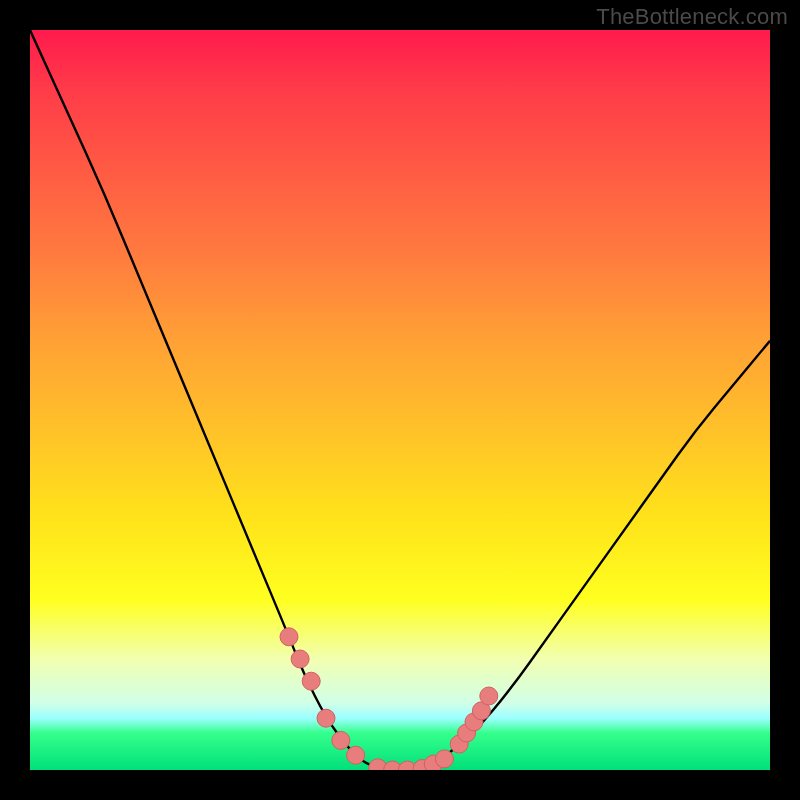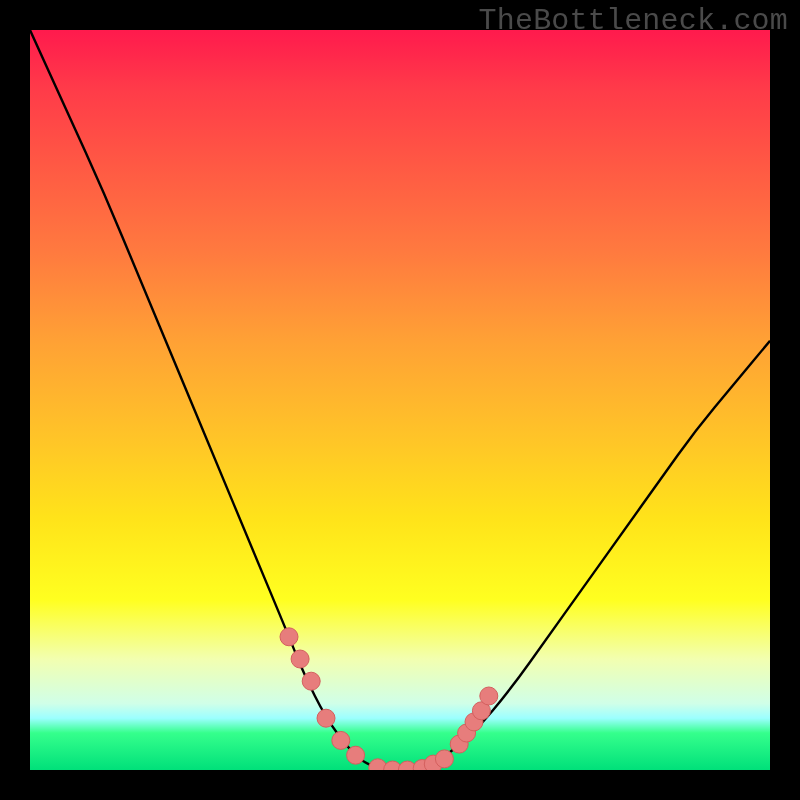--- a/index.html
+++ b/index.html
@@ -44,25 +44,24 @@
     left: 0;
     top: 0;
     width: 740px;
     height: 740px;
   }
   .watermark {
     position: absolute;
     top: 4px;
     right: 12px;
     color: #4a4a4a;
-    font-size: 30px;
+    font-size: 22px;
     font-weight: 500;
     letter-spacing: 0.2px;
     user-select: none;
-    font-family: Liberation Mono, monospace;
   }
 </style>
 </head>
 <body>
 
 <div class="frame">
   <div class="watermark">TheBottleneck.com</div>
 
   <div class="plot-area">
     <svg class="plot-svg" viewBox="0 0 740 740" preserveAspectRatio="none">

